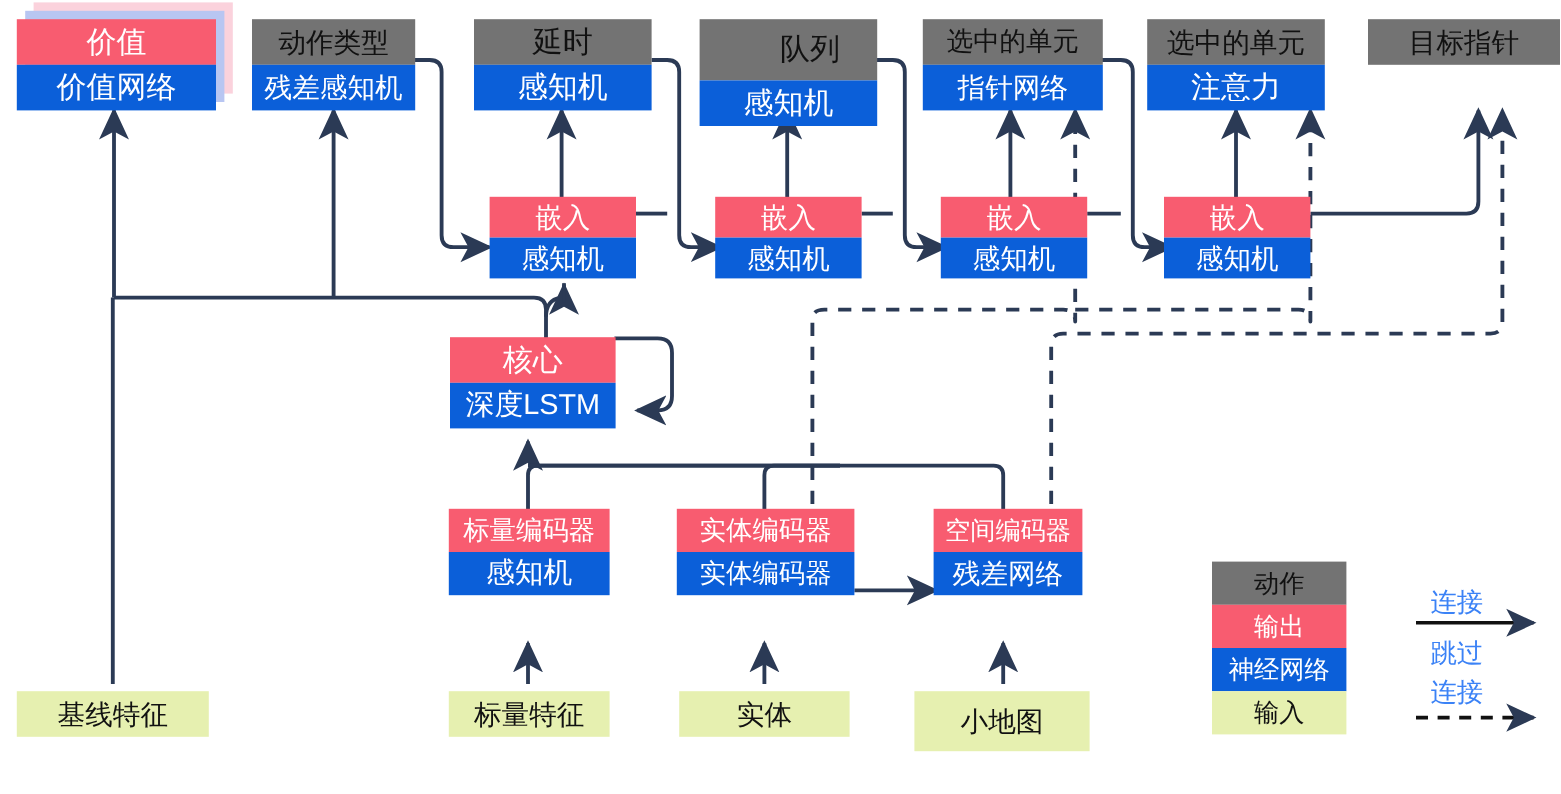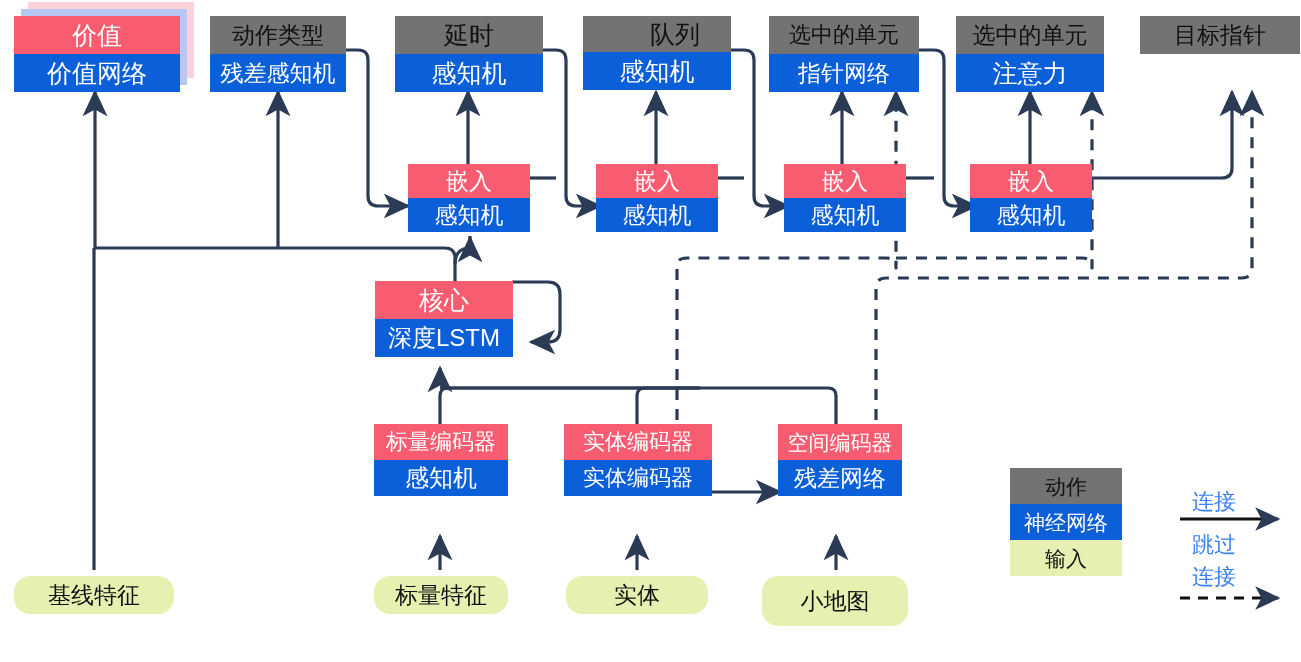--- a/index.html
+++ b/index.html
@@ -1,21 +1,21 @@
 <!DOCTYPE html>
 <html><head>
 <meta charset="utf-8">
 <title>AlphaStar Architecture Diagram</title>
 <style>
   html,body{margin:0;padding:0;background:#ffffff;}
   body{font-family:"Liberation Sans","DejaVu Sans",sans-serif;}
   #stage{position:relative;width:1301px;height:662px;background:#fff;overflow:hidden;}
   svg.wires{position:absolute;left:0;top:0;width:1301px;height:662px;pointer-events:none;}
 
-  .node{position:absolute;box-sizing:border-box;border-radius:16px;}
+  .node{position:absolute;box-sizing:border-box;}
   .cell{display:flex;align-items:center;justify-content:center;box-sizing:border-box;
         white-space:nowrap;line-height:1;font-weight:400;}
 
   .c-action{background:#737373;color:#111111;}
   .c-output{background:#F85C70;color:#ffffff;}
   .c-net   {background:#0B5FD9;color:#ffffff;}
   .c-input {background:#E6F0B0;color:#111111;}
 
   .ghost{position:absolute;z-index:0;}
   .g-pink{background:#FBD2DC;}
@@ -108,21 +108,21 @@
     <div class="cell c-action" style="height:38px;font-size:23px;">动作类型</div>
     <div class="cell c-net" style="height:38px;font-size:23px;">残差感知机</div>
   </div>
 
   <div class="node" style="left:395px;top:16px;width:148px;height:76px;">
     <div class="cell c-action" style="height:38px;font-size:25px;">延时</div>
     <div class="cell c-net" style="height:38px;font-size:25px;">感知机</div>
   </div>
 
   <div class="node" style="left:583px;top:16px;width:148px;height:76px;">
-    <div class="cell c-action" style="height:36px;font-size:25px;padding-left:36px;">队列</div>
+    <div class="cell c-action" style="height:51px;font-size:25px;padding-left:36px;">队列</div>
     <div class="cell c-net" style="height:38px;font-size:25px;">感知机</div>
   </div>
 
   <div class="node" style="left:769px;top:16px;width:150px;height:76px;">
     <div class="cell c-action" style="height:38px;font-size:22px;">选中的单元</div>
     <div class="cell c-net" style="height:38px;font-size:23px;">指针网络</div>
   </div>
 
   <div class="node" style="left:956px;top:16px;width:148px;height:76px;">
     <div class="cell c-action" style="height:38px;font-size:23px;">选中的单元</div>
@@ -168,20 +168,21 @@
     <div class="cell c-net" style="height:36px;font-size:23px;">残差网络</div>
   </div>
 
   <div class="node cell c-input" style="left:14px;top:576px;width:160px;height:38px;font-size:23px;">基线特征</div>
   <div class="node cell c-input" style="left:374px;top:576px;width:134px;height:38px;font-size:23px;">标量特征</div>
   <div class="node cell c-input" style="left:566px;top:576px;width:142px;height:38px;font-size:23px;">实体</div>
   <div class="node cell c-input" style="left:762px;top:576px;width:146px;height:50px;font-size:23px;">小地图</div>
 
   <div class="legendbox" style="left:1010px;top:468px;width:112px;height:144px;">
     <div class="cell c-action" style="height:36px;font-size:21px;">动作</div>
+    <div class="cell c-output" style="height:36px;font-size:21px;">输出</div>
     <div class="cell c-net" style="height:36px;font-size:21px;">神经网络</div>
     <div class="cell c-input" style="height:36px;font-size:21px;">输入</div>
   </div>
 
   <div class="legend-label" style="left:1192px;top:487px;font-size:22px;">连接</div>
   <div class="legend-label" style="left:1192px;top:530px;font-size:22px;">跳过</div>
   <div class="legend-label" style="left:1192px;top:562px;font-size:22px;">连接</div>
 
   <svg class="wires" style="z-index:5;" viewBox="0 0 1301 662">
     <g fill="none" stroke="#111111" stroke-width="3">

